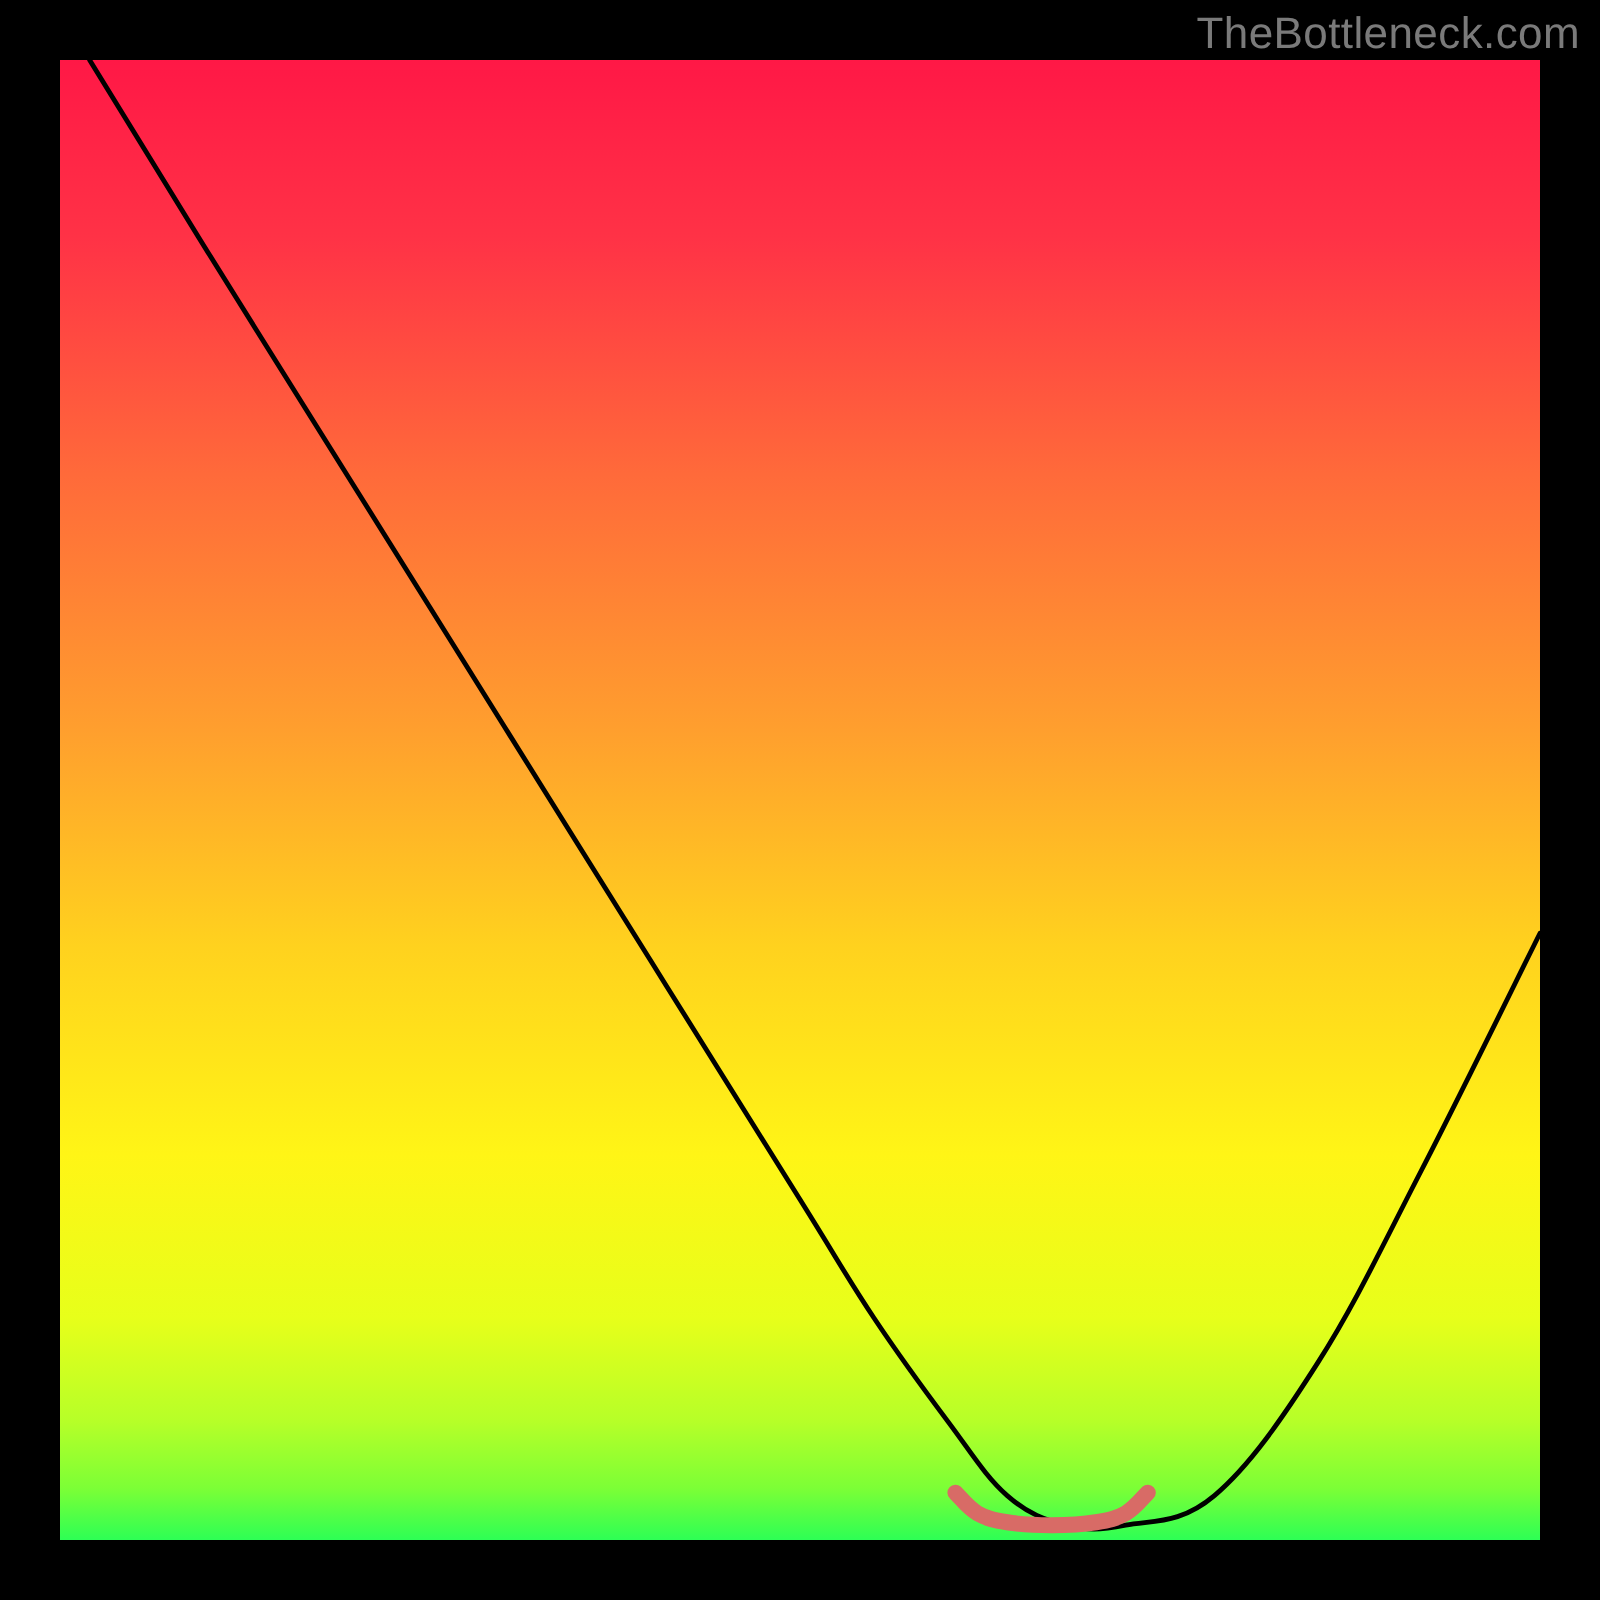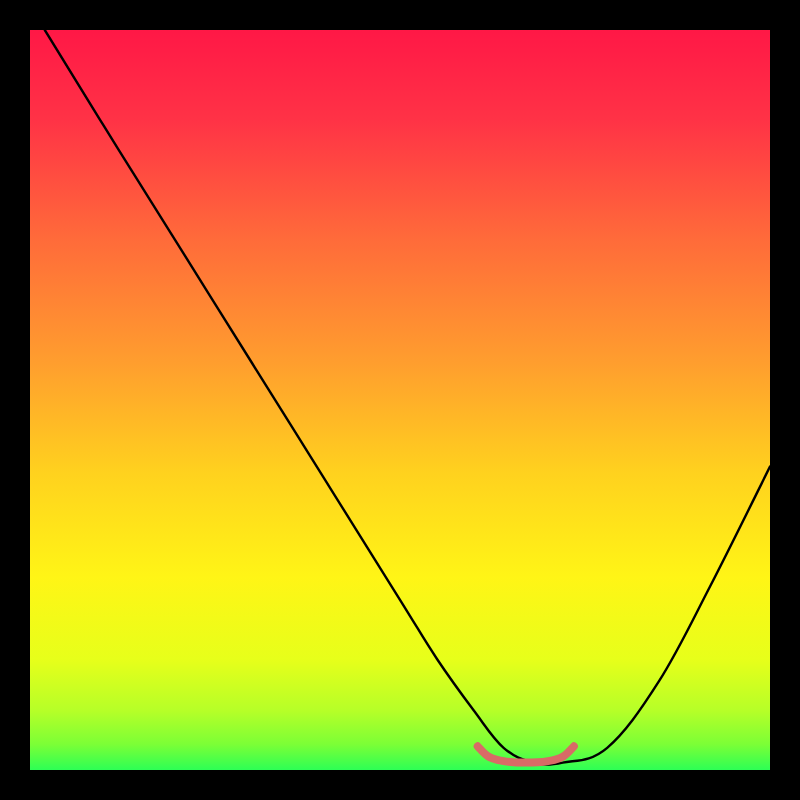--- a/index.html
+++ b/index.html
@@ -39,20 +39,21 @@
     display: block;
     width: 740px;
     height: 740px;
   }
 </style>
 </head>
 <body>
 
 <div class="container">
 
+  <div class="watermark">TheBottleneck.com</div>
 
   <div class="plot">
     <svg viewBox="0 0 740 740" preserveAspectRatio="none">
       <defs>
         <linearGradient id="bg-grad" x1="0" y1="0" x2="0" y2="1">
         <stop offset="0%" stop-color="#ff1846"></stop>
             <stop offset="12%" stop-color="#ff3246"></stop>
             <stop offset="28.000000000000004%" stop-color="#ff6a3a"></stop>
             <stop offset="45%" stop-color="#ff9e2e"></stop>
             <stop offset="60%" stop-color="#ffd21e"></stop>

